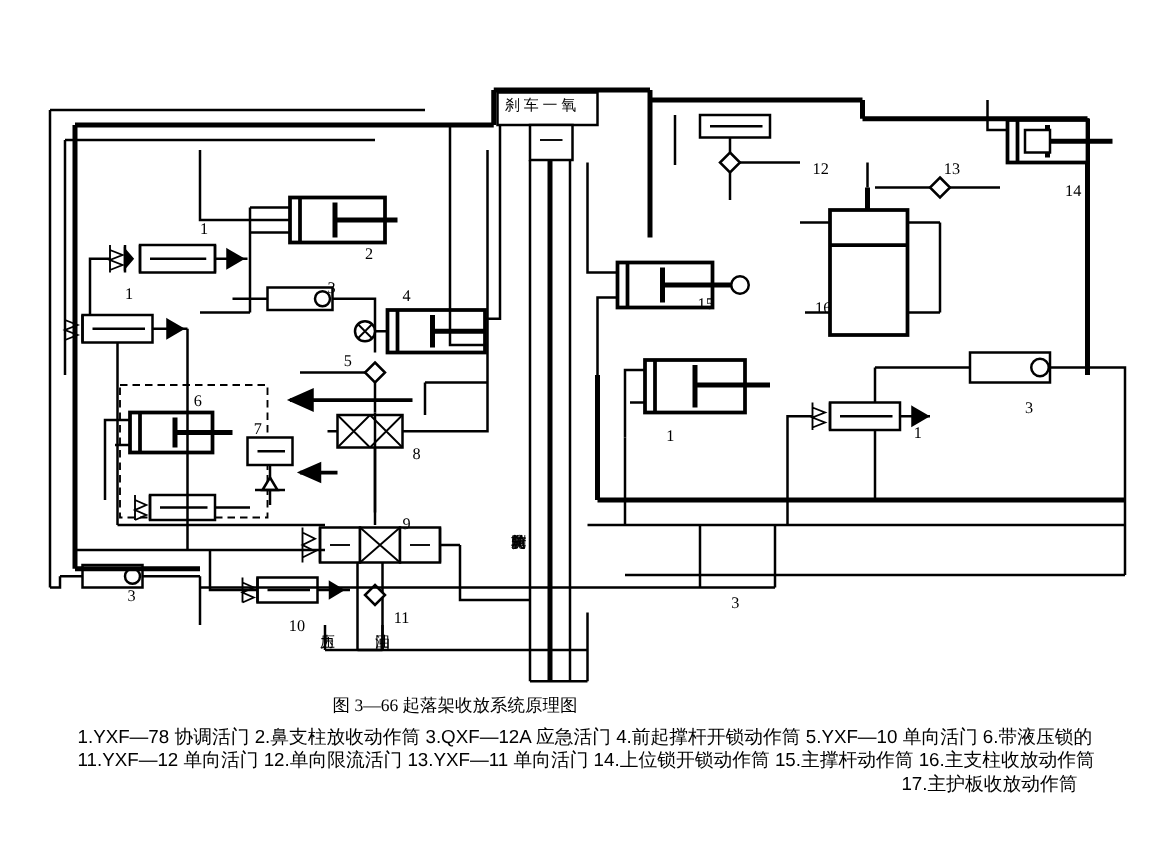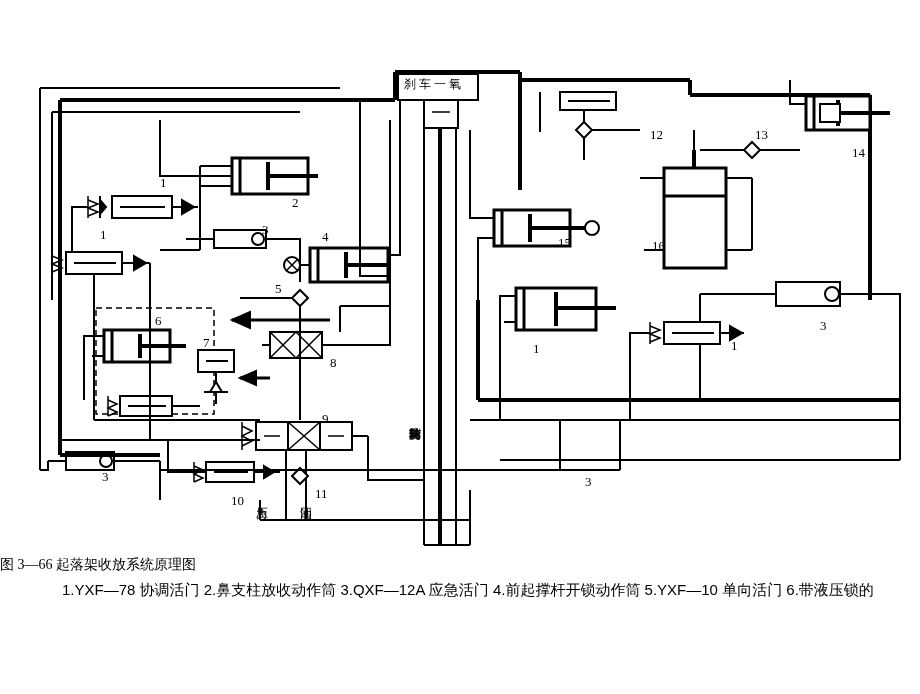--- a/index.html
+++ b/index.html
@@ -27,21 +27,21 @@
     font-size:13px;
     line-height:14px;
     writing-mode:vertical-rl;
     text-orientation:upright;
     white-space:nowrap;
     color:#000;
   }
   #caption{
     position:absolute;
     left:0;top:556px;width:728px;
-    text-align:left;
+    text-align:center;
     font-size:14px;
     font-family:"Liberation Serif", serif;
   }
   #legend{
     position:absolute;
     left:62px;top:580px;width:800px;
     font-size:15px;
     line-height:19px;
     font-family:Liberation Sans, sans-serif;
     text-align:right;
@@ -313,15 +313,17 @@
   <div class="lbl" style="left:533px;top:342px;">1</div>
 
   <div class="vlabel" style="left:255px;top:498px;font-size:12px;">压力</div>
   <div class="vlabel" style="left:299px;top:498px;font-size:12px;">回油</div>
   <div class="vlabel" style="left:408px;top:418px;font-size:12px;">鼻前轮防转刹</div>
 
   <div id="caption">图 3—66   起落架收放系统原理图</div>
 
   <div id="legend">
     <div>1.YXF—78 协调活门  2.鼻支柱放收动作筒  3.QXF—12A 应急活门  4.前起撑杆开锁动作筒  5.YXF—10 单向活门  6.带液压锁的</div>
+    <div>11.YXF—12 单向活门  12.单向限流活门  13.YXF—11 单向活门  14.上位锁开锁动作筒  15.主撑杆动作筒  16.主支柱收放动作筒</div>
+    <div>17.主护板收放动作筒</div>
   </div>
 
 </div>
 
 </body></html>

